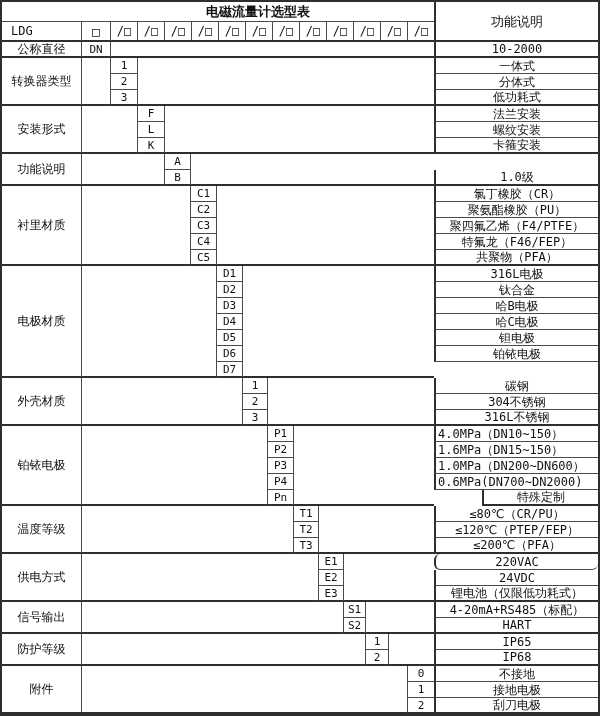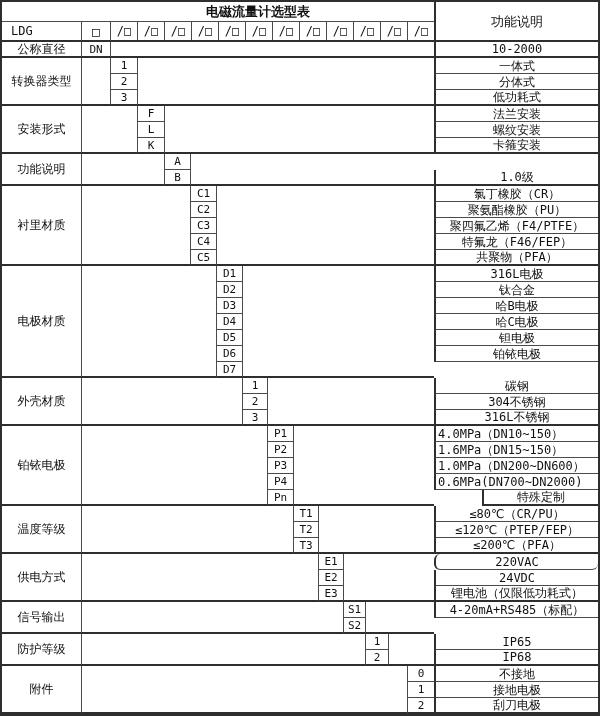--- a/index.html
+++ b/index.html
@@ -187,20 +187,21 @@
     <div class="cell code-cell" style="grid-area: 36 / 11 / auto / 12;">E2</div>
     <div class="cell desc-cell" style="grid-area: 36 / 16 / auto / 17;">24VDC</div>
     <div class="cell code-cell group-end" style="grid-area: 37 / 11 / auto / 12;">E3</div>
     <div class="cell desc-cell group-end" style="grid-area: 37 / 16 / auto / 17;">锂电池（仅限低功耗式）</div>
     <div class="cell label-cell group-end" style="grid-area: 38 / 1 / 40 / 2;">信号输出</div>
     <div class="cell spacer-left group-end" style="grid-area: 38 / 2 / 40 / 12;"></div>
     <div class="cell spacer-right group-end" style="grid-area: 38 / 13 / 40 / 16;"></div>
     <div class="cell code-cell" style="grid-area: 38 / 12 / auto / 13;">S1</div>
     <div class="cell desc-cell" style="grid-area: 38 / 16 / auto / 17;">4-20mA+RS485（标配）</div>
     <div class="cell code-cell group-end" style="grid-area: 39 / 12 / auto / 13;">S2</div>
+    <div class="cell desc-cell group-end" style="grid-area: 39 / 16 / auto / 17;">HART</div>
     <div class="cell label-cell group-end" style="grid-area: 40 / 1 / 42 / 2;">防护等级</div>
     <div class="cell spacer-left group-end" style="grid-area: 40 / 2 / 42 / 13;"></div>
     <div class="cell spacer-right group-end" style="grid-area: 40 / 14 / 42 / 16;"></div>
     <div class="cell code-cell" style="grid-area: 40 / 13 / auto / 14;">1</div>
     <div class="cell desc-cell" style="grid-area: 40 / 16 / auto / 17;">IP65</div>
     <div class="cell code-cell group-end" style="grid-area: 41 / 13 / auto / 14;">2</div>
     <div class="cell desc-cell group-end" style="grid-area: 41 / 16 / auto / 17;">IP68</div>
     <div class="cell label-cell group-end" style="grid-area: 42 / 1 / 45 / 2;">附件</div>
     <div class="cell spacer-left group-end" style="grid-area: 42 / 2 / 45 / 15;"></div>
     <div class="cell code-cell no-right" style="grid-area: 42 / 15 / auto / 16;">0</div>

